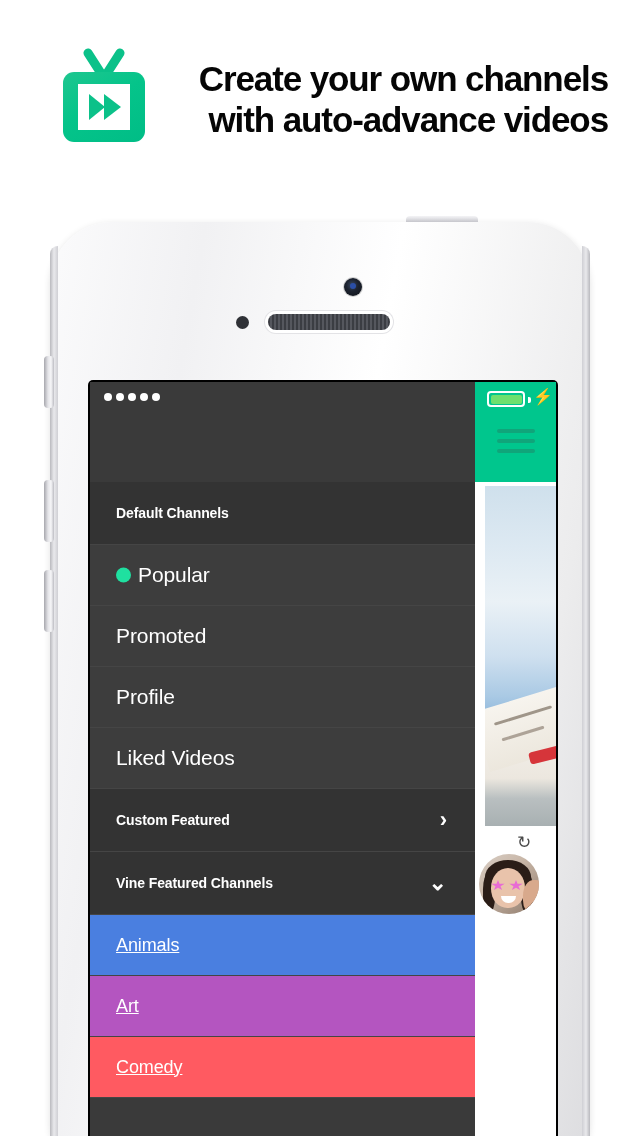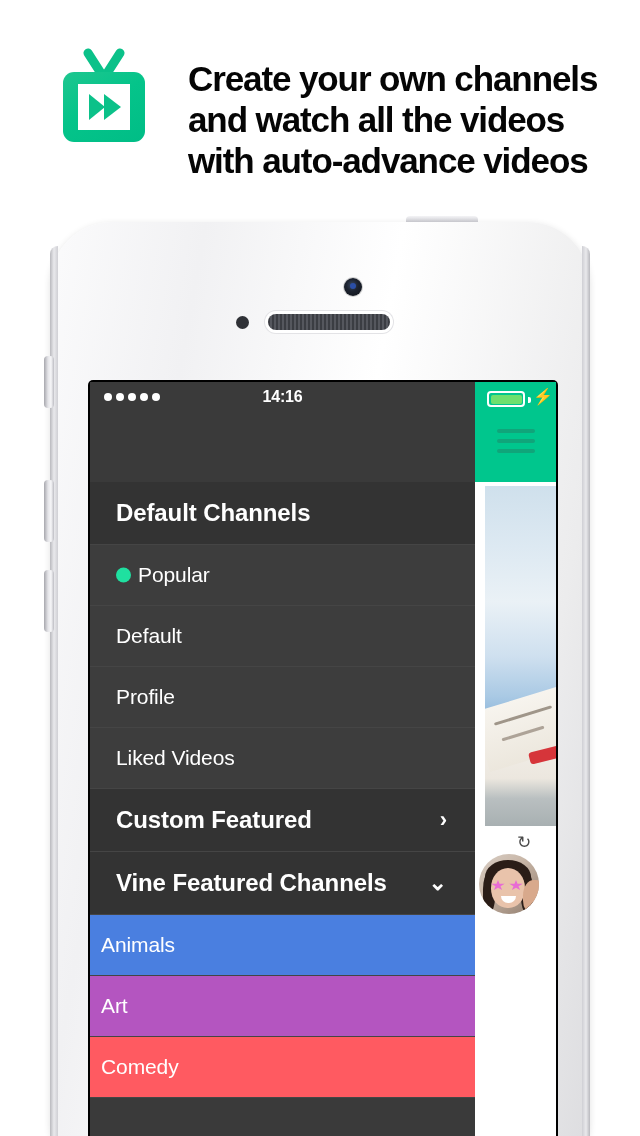--- a/index.html
+++ b/index.html
@@ -5,21 +5,21 @@
   * { margin:0; padding:0; box-sizing:border-box; }
   html,body { width:640px; height:1136px; overflow:hidden; }
   body {
     background:#ffffff;
     font-family:"Liberation Sans", sans-serif;
     position:relative;
   }
 
   
   #promo-header {
-    position:absolute; left:0; top:0; width:572px; height:210px;
+    position:absolute; left:0; top:0; width:572px; height:210px;text-align:right;
   }
   #promo-icon {
     position:absolute; left:63px; top:46px; width:82px; height:96px;
   }
   #promo-icon .antenna {
     position:absolute; left:0; top:0; width:82px; height:34px;
   }
   #promo-icon .tvbody {
     position:absolute; left:0; top:26px; width:82px; height:70px;
     border-radius:11px;
@@ -237,37 +237,37 @@
     position:relative; width:385px;
     display:flex; align-items:center;
     color:#ffffff;
     border-bottom:1px solid #454545;
   }
   .menu-row .label { font-size:21px; letter-spacing:-0.1px; }
   .row-header {
     background:#333333;
     height:63px;
   }
-  .row-header .label { font-weight:bold; font-size:24px; }
+  .row-header .label { font-weight:bold; font-size:14px; }
   .row-item {
     background:#3d3d3d;
     height:61px;
   }
   .menu-row .label.pad { padding-left:26px; }
   .menu-row .label.pad-ind { padding-left:48px; }
   .menu-row .chevron {
     position:absolute; right:28px; top:50%; transform:translateY(-50%);
     font-size:22px; font-weight:bold; color:#ffffff;
   }
   .active-dot {
     position:absolute; left:26px; top:50%; transform:translateY(-50%);
     width:15px; height:15px; border-radius:50%; background:#1fe0a0;
   }
   .row-channel { height:61px; }
-  .row-channel .label { padding-left:11px; font-size:21px; color:#ffffff; }
+  .row-channel .label { padding-left:26px; font-size:18px; color:#ffffff;text-decoration:underline; }
 
   
   #drawer-top-gap { height:66px; background:#3a3a3a; }
 </style>
 </head>
 <body>
 
 <div id="promo-header">
 
   <div id="promo-icon">
@@ -280,21 +280,20 @@
         <svg class="ff" viewBox="0 0 36 30">
           <path d="M2 2 L18 15 L2 28 Z" fill="#0bc189"></path>
           <path d="M17 2 L34 15 L17 28 Z" fill="#0bc189"></path>
         </svg>
       </div>
     </div>
   </div>
 
   <div id="promo-text">
     <div>Create your own channels</div>
-    <div>and watch all the videos</div>
     <div>with auto-advance videos</div>
   </div>
 </div>
 
 <div id="phone">
 
   <div id="phone-top-button"></div>
   <div id="phone-body"></div>
   <div id="phone-edge-l"></div>
   <div id="phone-edge-r"></div>
@@ -313,21 +312,20 @@
     <div id="screen-inner">
 
       <div id="status-bar">
         <div id="signal-dots">
           <i></i>
             <i></i>
             <i></i>
             <i></i>
             <i></i>
         </div>
-        <div id="status-time">14:16</div>
       </div>
 
       <div id="green-panel">
         <div id="battery">
           <div class="fill"></div>
           <div class="cap"></div>
         </div>
         <div id="charge-bolt">⚡</div>
         <div id="hamburger">
           <span></span>
@@ -366,21 +364,21 @@
           <span class="label pad">Default Channels</span>
         </div>
 
 
         <div class="menu-row row-item">
           <span class="active-dot"></span>
           <span class="label pad-ind">Popular</span>
         </div>
 
         <div class="menu-row row-item">
-          <span class="label pad">Default</span>
+          <span class="label pad">Promoted</span>
         </div>
 
         <div class="menu-row row-item">
           <span class="label pad">Profile</span>
         </div>
 
         <div class="menu-row row-item">
           <span class="label pad">Liked Videos</span>
         </div>
 

